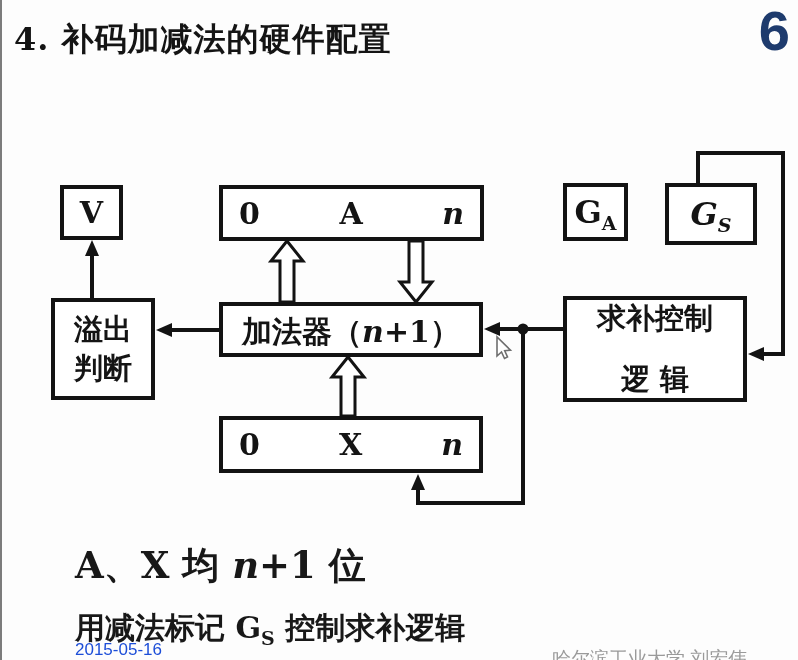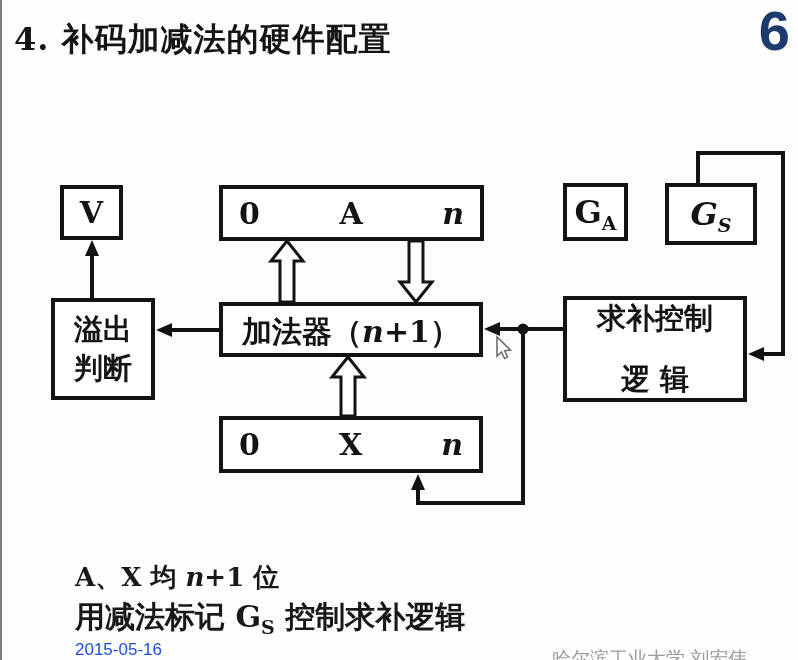--- a/index.html
+++ b/index.html
@@ -29,22 +29,22 @@
   #adder-box{left:219px;top:302px;width:264px;height:55px;font-size:30px;font-weight:700;white-space:nowrap;align-items:flex-end;}
   #comp-box{left:563px;top:296px;width:184px;height:106px;flex-direction:column;
     font-size:29px;font-weight:700;line-height:1.4;gap:20px;}
   #x-box{left:219px;top:416px;width:264px;height:57px;}
   .reg{justify-content:space-between;padding:0 16px;font-size:30px;font-weight:700;}
   .reg .bit-n{font-style:italic;}
   .gsub{font-size:32px;font-weight:700;}
   .gsub sub{font-size:19px;line-height:0;}
   .ital{font-style:italic;}
   #notes{position:absolute;left:75px;top:541px;font-weight:700;color:#181818;}
-  #note-line1{font-size:26px;margin-top:19px;}
-  #note-line2{font-size:30px;margin-top:2px;text-align:center;}
+  #note-line1{font-size:37px;}
+  #note-line2{font-size:30px;margin-top:17px;text-align:center;}
   #notes sub{font-size:19px;line-height:0;}
   #footer-date{
     position:absolute;left:75px;top:640px;
     font-family:"Liberation Sans",sans-serif;font-size:17px;color:#1d4ed8;font-weight:400;
   }
   #footer-author{
     position:absolute;left:552px;top:646px;white-space:nowrap;
     font-family:"Liberation Sans",sans-serif;font-size:19px;color:#9a9a9a;font-weight:400;
   }
   #wires{position:absolute;left:0;top:0;z-index:4;pointer-events:none;}

